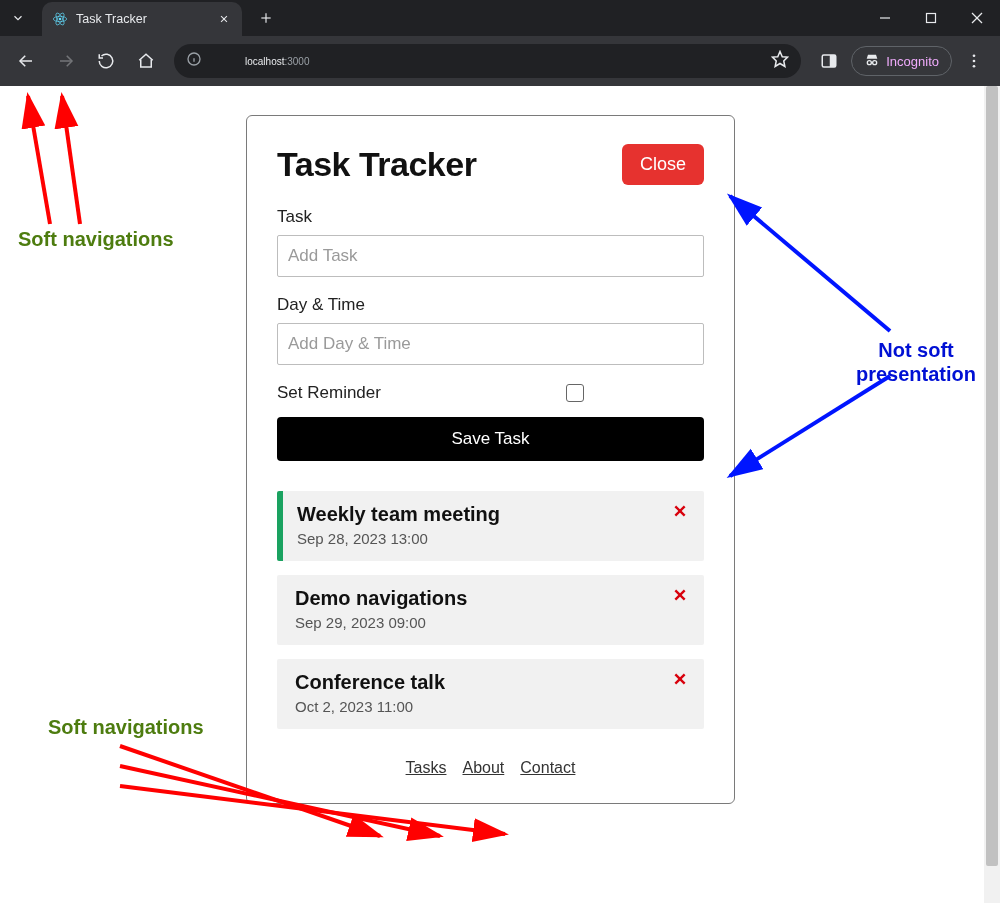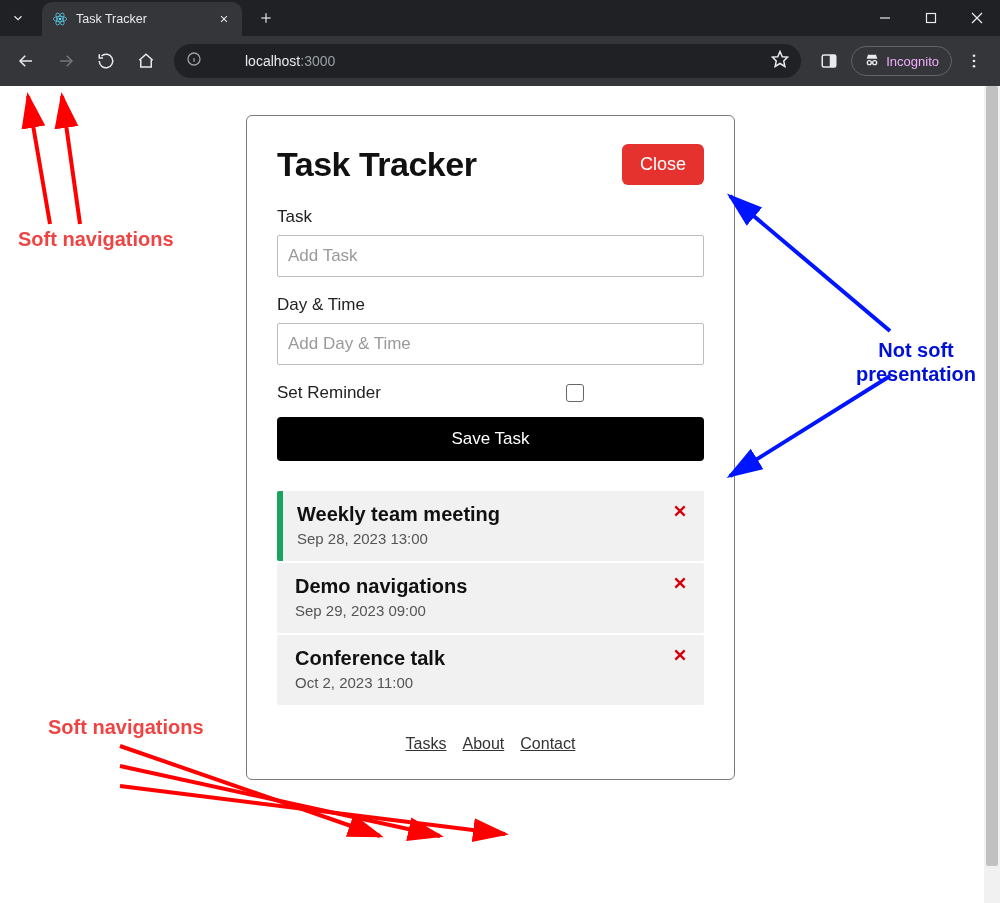--- a/index.html
+++ b/index.html
@@ -28,21 +28,21 @@
 
   .toolbar { height: 50px; background: #35363a; display:flex; align-items:center; padding: 0 8px; gap: 4px; }
   .navbtn { width: 36px; height: 36px; display:flex; align-items:center; justify-content:center; border-radius:50%; }
   .navbtn svg { width: 18px; height: 18px; }
   .navbtn.disabled svg { opacity: .35; }
   .omnibox {
     flex: 1; height: 34px; background: #202124; border-radius: 17px;
     display:flex; align-items:center; padding: 0 12px; gap: 8px; color:#bfc2c6;
     margin-left: 6px; margin-right: 6px;
   }
-  .omnibox .urltext { flex:1; font-size:14px; color:#e8eaed;padding-left:35px; }
+  .omnibox .urltext { flex:1; font-size:10px; color:#e8eaed;padding-left:35px; }
   .omnibox .urltext .dim { color:#9aa0a6; }
   .righticons { display:flex; align-items:center; gap:4px; }
   .pill {
     height: 30px; border-radius: 15px; display:flex; align-items:center; gap:6px;
     padding: 0 12px; font-size: 13px; color:#f0abfc; border:1px solid #5f6368;
   }
   .iconbtn { width:36px; height:36px; display:flex; align-items:center; justify-content:center; border-radius:50%; }
 
   
   .viewport {
@@ -71,36 +71,36 @@
     font-size:17px; padding:0 10px; color:#333;
   }
   .text-input::placeholder { color:#9a9a9a; }
   .reminder-row { display:flex; align-items:center; justify-content:space-between; margin: 8px 0 14px 0; }
   .reminder-row span { font-size:17px; color:#222; }
   .chk { width:18px; height:18px; border:1.5px solid #666; border-radius:3px; background:#fff; margin-right:120px; }
   .save-btn {
     width:100%; height:44px; background:#000; color:#fff; border:none; border-radius:4px;
     font-size:17px; cursor:pointer; margin-bottom:30px;
   }
-  .tasks-list { display:flex; flex-direction:column; gap:2px; margin-bottom:30px; }
+  .tasks-list { display:flex; flex-direction:column; gap:14px; margin-bottom:30px; }
   .task-item {
     background:#f1f1f1; border-radius:2px; padding:12px 16px 14px 18px;
     display:flex; align-items:flex-start; justify-content:space-between;
   }
   .task-item.reminder { border-left:6px solid #1aa260; padding-left:14px; }
   .task-text h3 { font-size:20px; font-weight:700; color:#111; margin-bottom:4px; }
   .task-text p { font-size:15px; color:#555; }
   .task-del svg { width:16px; height:16px; }
   .footer-links { display:flex; justify-content:center; gap:16px; }
   .footer-links a { color:#333; font-size:16px; text-decoration:underline; cursor:pointer; }
 
   
   .anno { position:absolute; pointer-events:none; }
   .anno-label { font-weight:700; font-size:20px; }
-  .anno-red { color:#ef4444; }
+  .anno-red { color:#4d7c0f; }
   .anno-blue { color:#0010d4; }
   svg.arrow { position:absolute; overflow:visible; }
 
   
   .st-red { stroke:#ff0000; }
   .st-blue { stroke:#0015ff; }
 </style>
 </head>
 <body>
 

